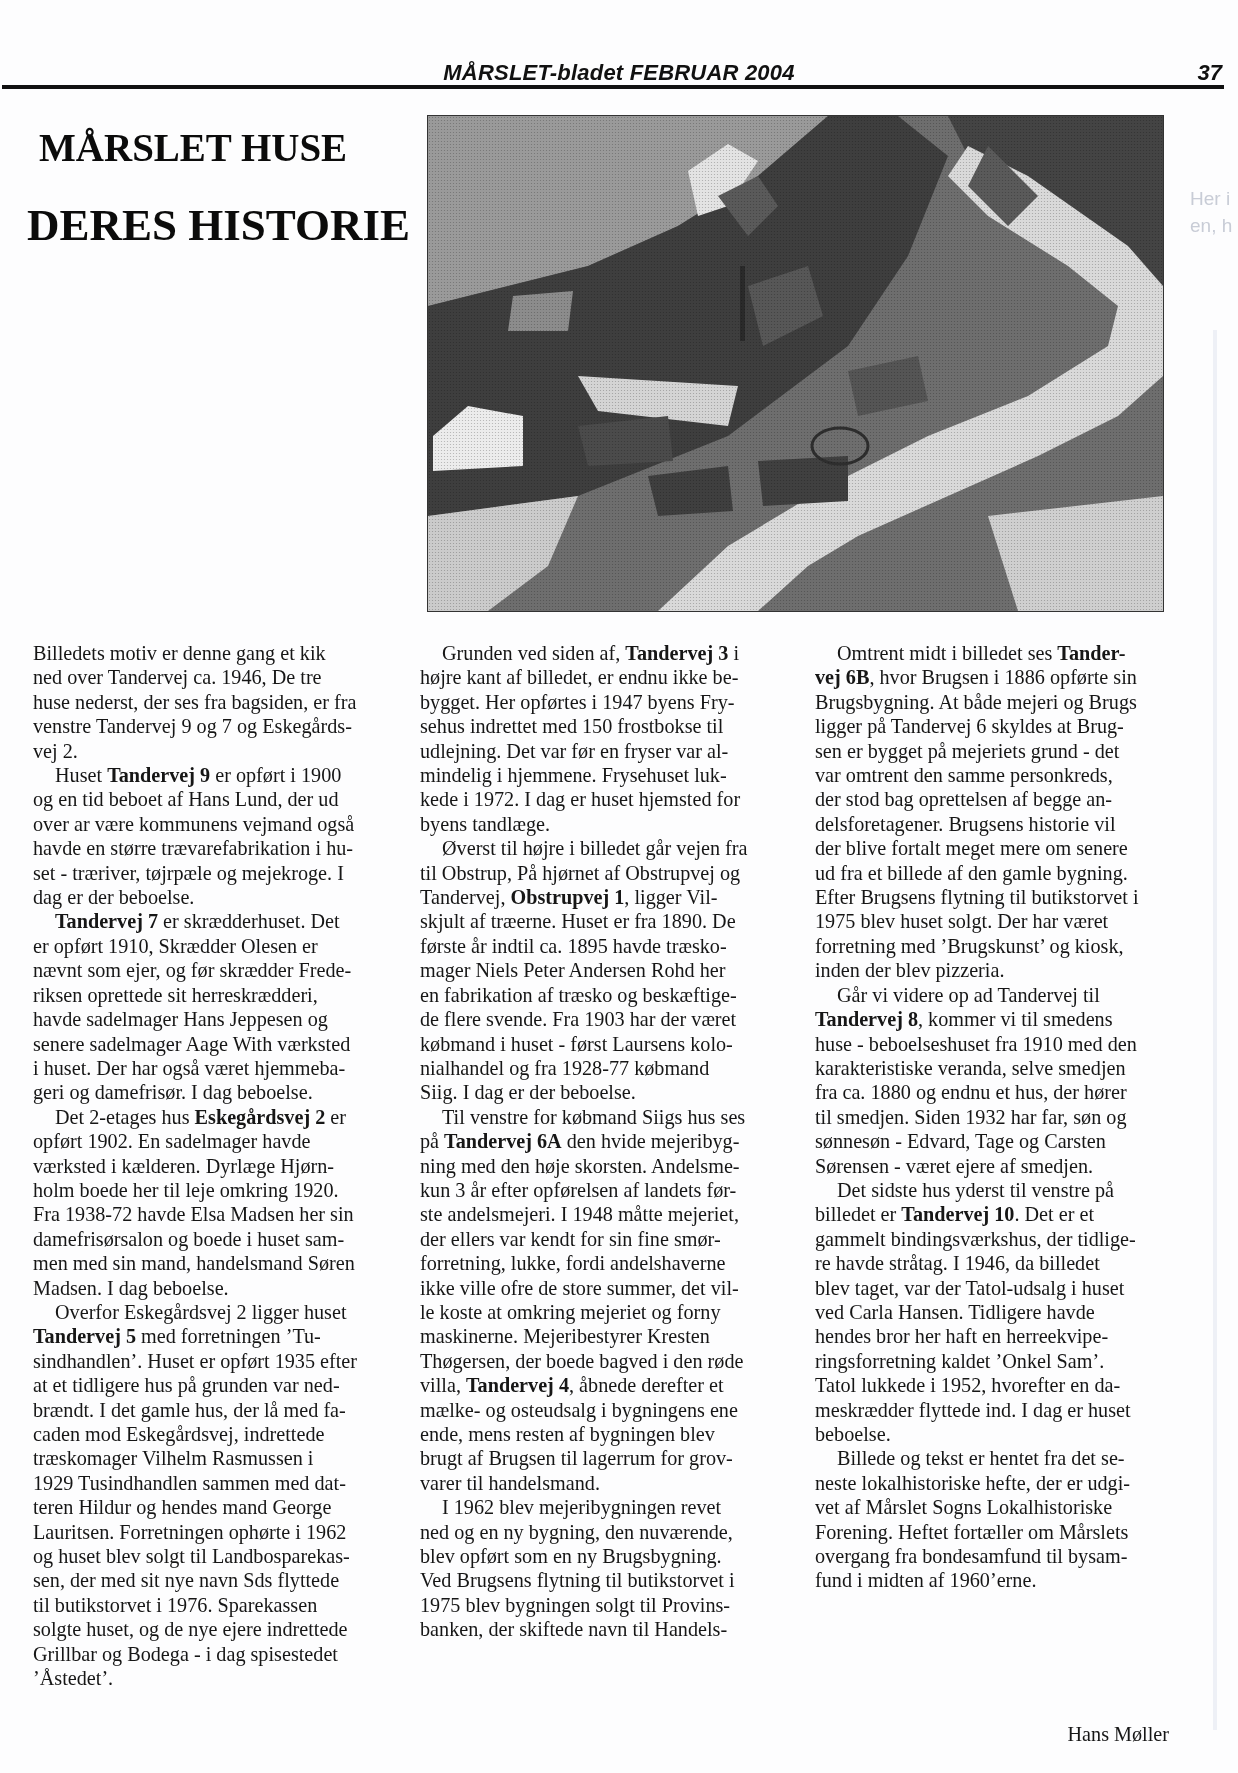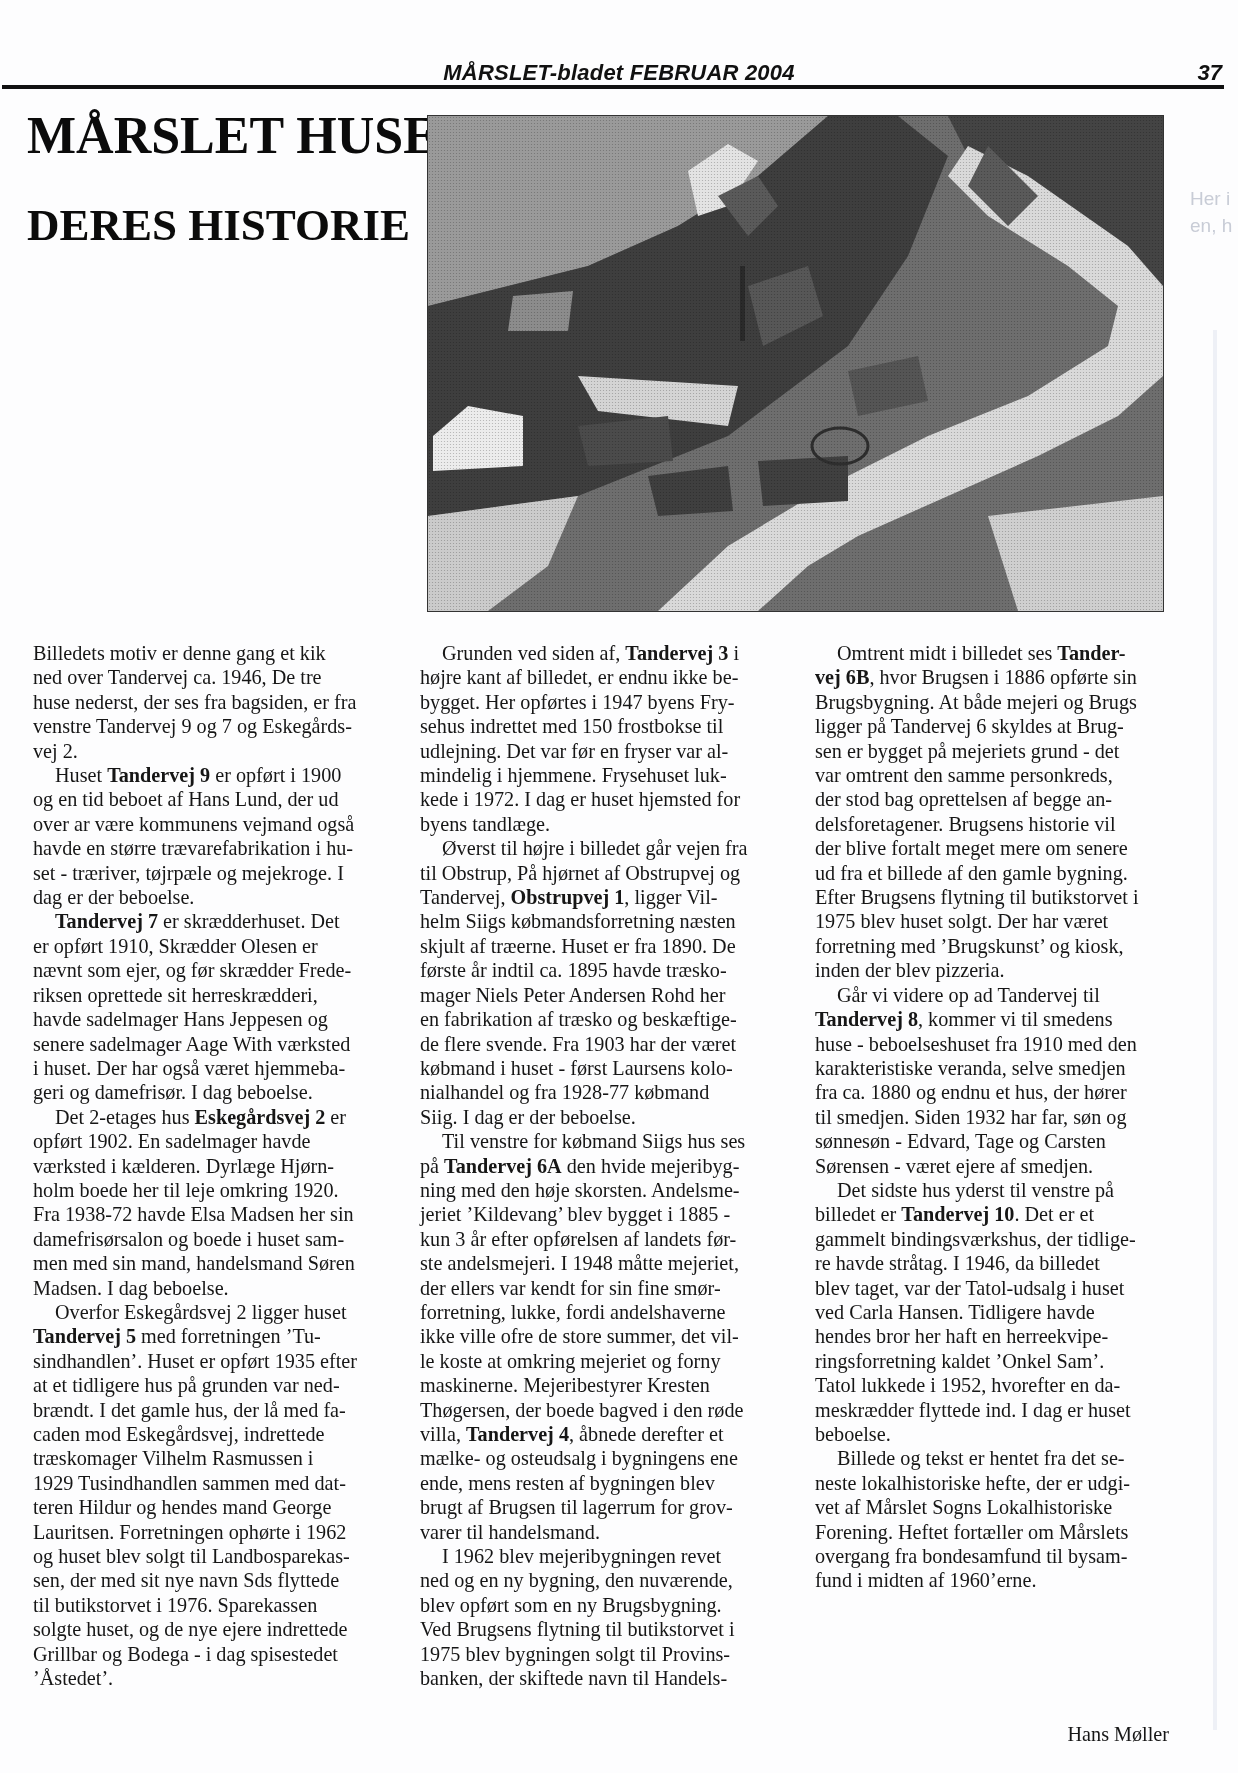--- a/index.html
+++ b/index.html
@@ -20,21 +20,21 @@
       position: absolute; right: -8px; top: 0;
       font-family: "Liberation Sans", sans-serif; font-weight: bold; font-style: italic;
       font-size: 22px; color: #111; line-height: 22px;
     }
     .header-rule {
       position: absolute; left: 2px; top: 85px; width: 1222px; height: 4px; background: #111;
     }
     .title-main {
       position: absolute; left: 27px; top: 110px;
       font-family: "Liberation Serif", serif; font-weight: bold;
-      font-size: 52px; line-height: 52px; color: #0b0b0b; margin: 0; white-space: nowrap;
+      font-size: 39px; line-height: 52px; color: #0b0b0b; margin: 12px; white-space: nowrap;
     }
     .title-sub {
       position: absolute; left: 27px; top: 200px;
       font-family: "Liberation Serif", serif; font-weight: bold;
       font-size: 45px; line-height: 51px; color: #0b0b0b; margin: 0; white-space: nowrap;
     }
     .photo {
       position: absolute; left: 427px; top: 115px; width: 735px; height: 495px;
       border: 1px solid #333; overflow: hidden; background: #8a8a8a;
     }
@@ -181,35 +181,33 @@
       <span class="line" style="text-indent: 0px;"><span>sehus indrettet med 150 frostbokse til</span></span>
       <span class="line" style="text-indent: 0px;"><span>udlejning. Det var før en fryser var al-</span></span>
       <span class="line" style="text-indent: 0px;"><span>mindelig i hjemmene. Frysehuset luk-</span></span>
       <span class="line" style="text-indent: 0px;"><span>kede i 1972. I dag er huset hjemsted for</span></span>
       <span class="line" style="text-indent: 0px;"><span>byens tandlæge.</span></span>
     </p>
     <p class="">
       <span class="line"><span>Øverst til højre i billedet går vejen fra</span></span>
       <span class="line" style="text-indent: 0px;"><span>til Obstrup, På hjørnet af Obstrupvej og</span></span>
       <span class="line" style="text-indent: 0px;"><span>Tandervej, </span><b>Obstrupvej 1</b><span>, ligger Vil-</span></span>
-      <span class="line" style="text-indent: 0px;"><span>helm Siigs købmandsforretning næsten</span></span>
       <span class="line" style="text-indent: 0px;"><span>skjult af træerne. Huset er fra 1890. De</span></span>
       <span class="line" style="text-indent: 0px;"><span>første år indtil ca. 1895 havde træsko-</span></span>
       <span class="line" style="text-indent: 0px;"><span>mager Niels Peter Andersen Rohd her</span></span>
       <span class="line" style="text-indent: 0px;"><span>en fabrikation af træsko og beskæftige-</span></span>
       <span class="line" style="text-indent: 0px;"><span>de flere svende. Fra 1903 har der været</span></span>
       <span class="line" style="text-indent: 0px;"><span>købmand i huset - først Laursens kolo-</span></span>
       <span class="line" style="text-indent: 0px;"><span>nialhandel og fra 1928-77 købmand</span></span>
       <span class="line" style="text-indent: 0px;"><span>Siig. I dag er der beboelse.</span></span>
     </p>
     <p class="">
       <span class="line"><span>Til venstre for købmand Siigs hus ses</span></span>
       <span class="line" style="text-indent: 0px;"><span>på </span><b>Tandervej 6A</b><span> den hvide mejeribyg-</span></span>
       <span class="line" style="text-indent: 0px;"><span>ning med den høje skorsten. Andelsme-</span></span>
-      <span class="line" style="text-indent: 0px;"><span>jeriet ’Kildevang’ blev bygget i 1885 -</span></span>
       <span class="line" style="text-indent: 0px;"><span>kun 3 år efter opførelsen af landets før-</span></span>
       <span class="line" style="text-indent: 0px;"><span>ste andelsmejeri. I 1948 måtte mejeriet,</span></span>
       <span class="line" style="text-indent: 0px;"><span>der ellers var kendt for sin fine smør-</span></span>
       <span class="line" style="text-indent: 0px;"><span>forretning, lukke, fordi andelshaverne</span></span>
       <span class="line" style="text-indent: 0px;"><span>ikke ville ofre de store summer, det vil-</span></span>
       <span class="line" style="text-indent: 0px;"><span>le koste at omkring mejeriet og forny</span></span>
       <span class="line" style="text-indent: 0px;"><span>maskinerne. Mejeribestyrer Kresten</span></span>
       <span class="line" style="text-indent: 0px;"><span>Thøgersen, der boede bagved i den røde</span></span>
       <span class="line" style="text-indent: 0px;"><span>villa, </span><b>Tandervej 4</b><span>, åbnede derefter et</span></span>
       <span class="line" style="text-indent: 0px;"><span>mælke- og osteudsalg i bygningens ene</span></span>

